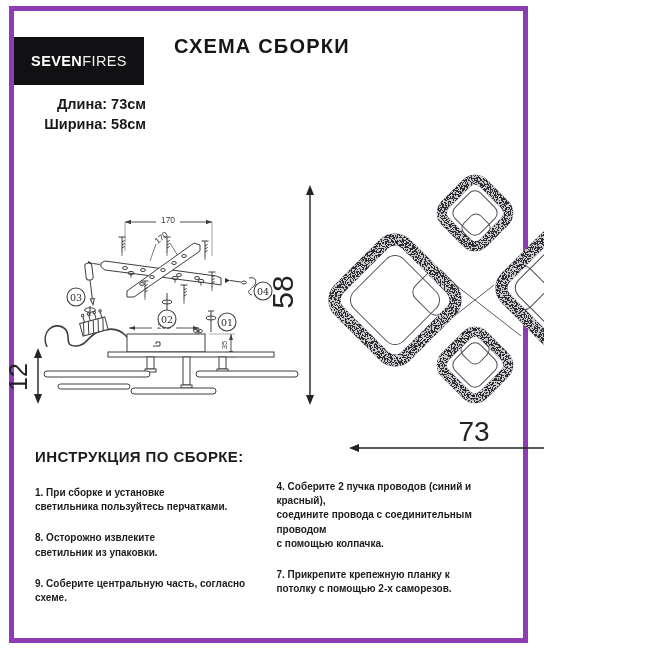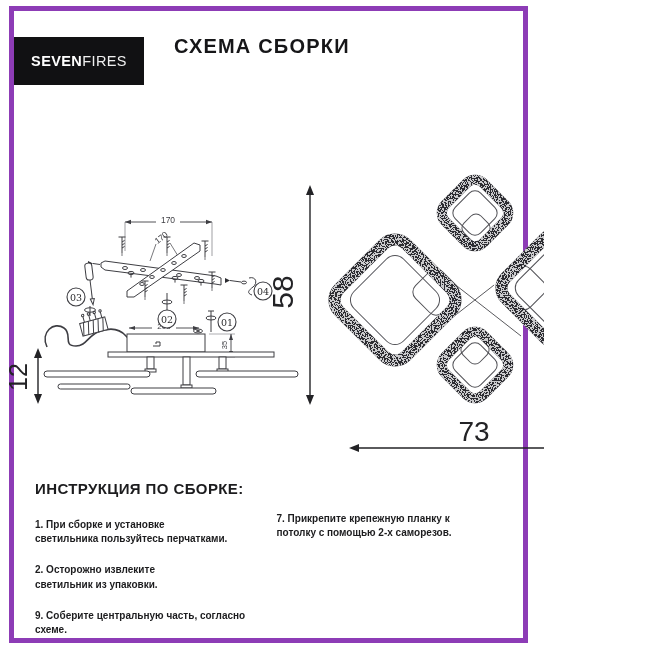--- a/index.html
+++ b/index.html
@@ -7,41 +7,43 @@
   .sheet{position:relative;width:544px;height:650px;background:#fff;overflow:hidden;}
   .frame{position:absolute;left:9px;top:6px;right:16px;bottom:7px;border:5px solid #8d3cb6;pointer-events:none;}
   .logo{position:absolute;left:14px;top:37px;width:130px;height:48px;background:#111113;color:#fff;
         display:flex;align-items:center;justify-content:center;font-size:14.5px;letter-spacing:.4px;}
   .logo .b{font-weight:700;}
   .logo .l{font-weight:400;opacity:.93;}
   .title{position:absolute;left:174px;top:35px;font-size:20px;font-weight:700;letter-spacing:1.2px;color:#161618;}
   .specs{position:absolute;left:18px;top:94px;width:128px;text-align:right;font-size:14.5px;font-weight:700;
          line-height:1.38;color:#19191b;}
   .diagram-svg{position:absolute;left:0;top:0;}
-  .instructions{position:absolute;left:35px;right:26px;top:480px;display:flex;color:#1c1c1e;}
+  .instructions{position:absolute;left:35px;right:26px;top:448px;display:flex;color:#1c1c1e;}
   .instructions .col{flex:1;}
   .instructions h3{margin:0 0 21px 0;font-size:15px;font-weight:700;letter-spacing:.4px;}
   .step{font-size:10px;font-weight:700;line-height:1.42;white-space:pre-line;}
   .step + .step{margin-top:17px;}
   .col-right{padding-top:32px;}
 </style>
 </head>
 <body>
 
 <div class="sheet">
   <div class="frame"></div>
 
   <div class="logo">
     <span class="b">SEVEN</span>
       <span class="l">FIRES</span>
   </div>
 
   <div class="title">СХЕМА СБОРКИ</div>
 
   <div class="specs">
+    <div>Длина: 73см</div>
+    <div>Ширина: 58см</div>
   </div>
 
   <svg class="diagram-svg" width="650" height="650" viewBox="0 0 650 650">
     <defs>
       <filter id="speck" x="-20%" y="-20%" width="140%" height="140%">
         <feTurbulence type="fractalNoise" baseFrequency="0.7" numOctaves="2" seed="8" result="t"></feTurbulence>
         <feColorMatrix in="t" type="luminanceToAlpha" result="la"></feColorMatrix>
         <feComponentTransfer in="la" result="m">
             <feFuncA type="discrete" tableValues="0 0 1 1"></feFuncA>
           </feComponentTransfer>
@@ -275,23 +277,26 @@
         <text x="474" y="441" font-size="28" fill="#232326" text-anchor="middle">73</text>
       </g>
     </g>
   </svg>
 
   <div class="instructions">
     <div class="col">
       <h3>ИНСТРУКЦИЯ ПО СБОРКЕ:</h3>
       <div class="step">1. При сборке и установке
 светильника пользуйтесь перчатками.</div>
-      <div class="step">2. Осторожно извлеките
+      <div class="step">8. Осторожно извлеките
 светильник из упаковки.</div>
       <div class="step">9. Соберите центральную часть, согласно схеме.</div>
     </div>
     <div class="col col-right">
+      <div class="step">4. Соберите 2 пучка проводов (синий и красный),
+соедините провода с соединительным проводом
+с помощью колпачка.</div>
       <div class="step">7. Прикрепите крепежную планку к
 потолку с помощью 2-х саморезов.</div>
 
     </div>
   </div>
 </div>
 
 </body></html>

